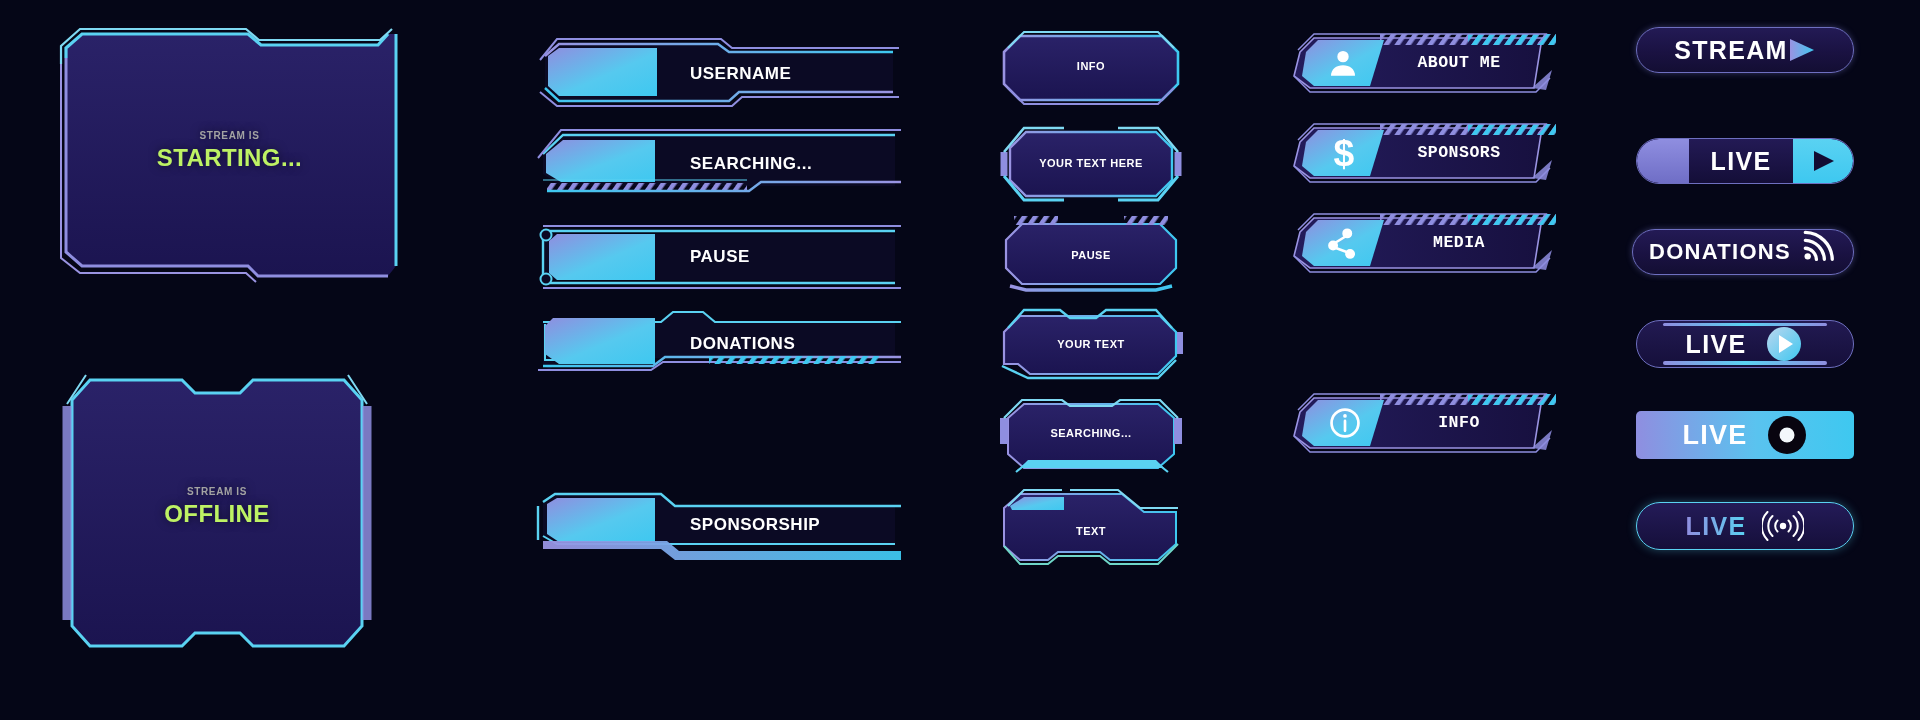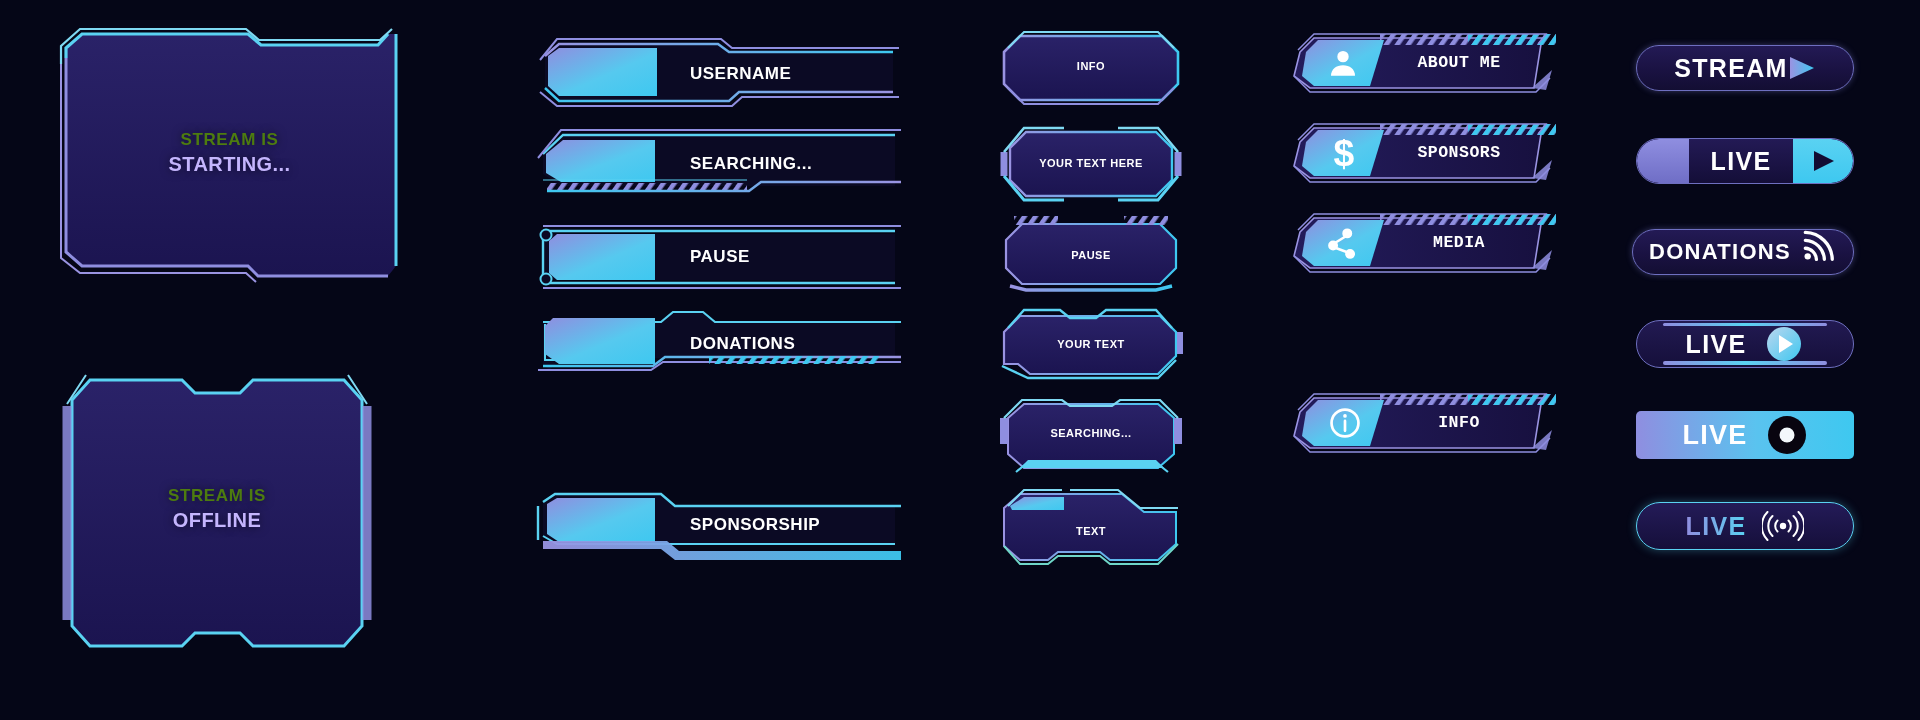--- a/index.html
+++ b/index.html
@@ -13,22 +13,22 @@
 
   
   .lbl { color:#ffffff; font-weight:700; letter-spacing:.5px; white-space:nowrap; }
 
   
   .frame { position:absolute; }
   .frame .txt {
     position:absolute; left:0; right:0; text-align:center;
     text-shadow:0 0 10px rgba(0,0,0,.6);
   }
-  .frame .t1 { font-size:17px; font-weight:700; color:#4d7c0f; letter-spacing:.6px; }
-  .frame .t2 { font-size:20px; font-weight:700; color:#c4b5fd; letter-spacing:.4px; margin-top:3px;}
+  .frame .t1 { font-size:10px; font-weight:700; color:#a3a3a3; letter-spacing:.6px; }
+  .frame .t2 { font-size:24px; font-weight:700; color:#bef264; letter-spacing:.4px; margin-top:3px;}
   .frame svg { position:absolute; inset:0; overflow:visible; }
 
   
   .lt2 { position:absolute; }
   .lt2 svg { position:absolute; left:0; top:0; overflow:visible; }
   .lt2 .lbl { position:absolute; font-size:17px; }
 
   
   .lt3 { position:absolute; }
   .lt3 svg { position:absolute; left:0; top:0; overflow:visible; }
@@ -338,21 +338,21 @@
       <svg width="34" height="34" viewBox="0 0 24 24" fill="none" stroke="#fff" stroke-width="1.9">
         <circle cx="12" cy="12" r="9.5"></circle>
           <circle cx="12" cy="7" r="1.3" fill="#fff" stroke="none"></circle>
         <line x1="12" y1="10.5" x2="12" y2="17.5" stroke-linecap="round"></line>
       </svg>
     </span>
     <div class="lbl" style="left:110px;top:19px;width:130px;">INFO</div>
   </div>
 
 
-  <div class="btn5 pill-outline" style="left:1636px;top:45px;width:218px;height:46px;justify-content:center;gap:0;">
+  <div class="btn5 pill-outline" style="left:1636px;top:27px;width:218px;height:46px;justify-content:center;gap:0;">
     <span class="lbl">STREAM</span>
     <span style="display:flex;">
       <svg width="28" height="26" viewBox="0 0 28 26">
           <polygon points="2,2 26,13 2,24" fill="url(#gA)"></polygon>
         </svg>
     </span>
   </div>
 
   <div class="btn5" style="left:1636px;top:138px;width:218px;height:46px;border-radius:999px;overflow:hidden;
               background:linear-gradient(180deg,#231a55,#140e38);border:1.6px solid #6e6fc0;">

